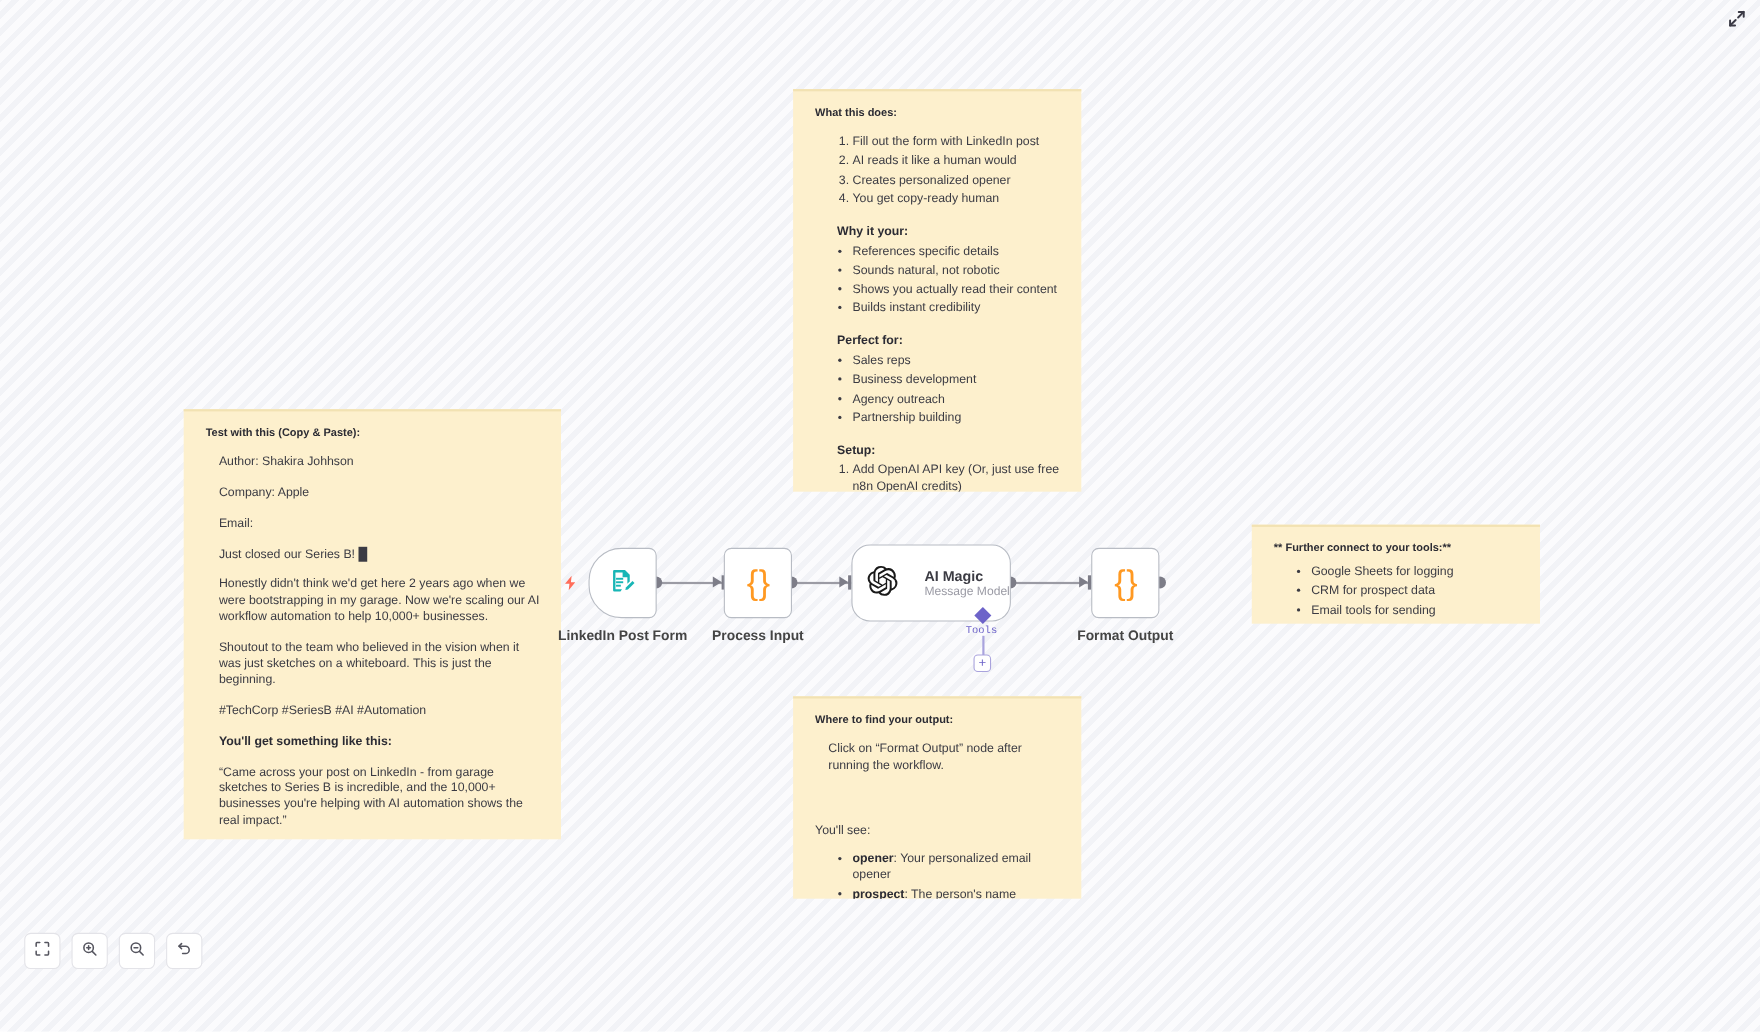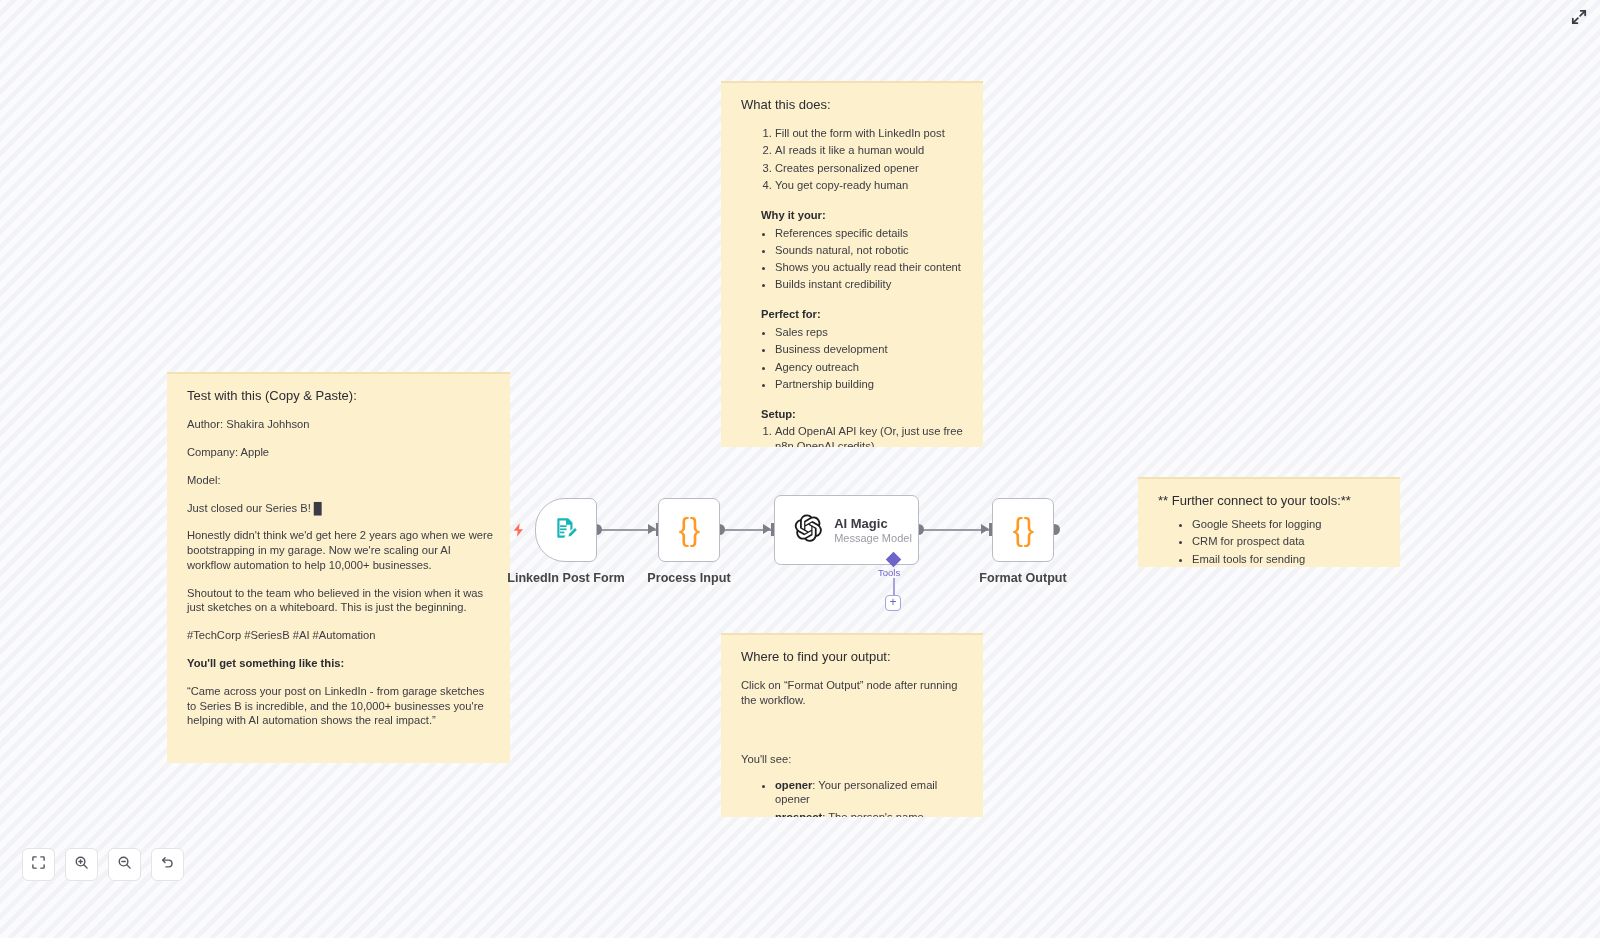--- a/index.html
+++ b/index.html
@@ -29,34 +29,35 @@
     position: absolute;
     background: #fdf0cd;
     border-top: 2px solid #f2e2b2;
     color: #3b3b43;
     font-size: 11.2px;
     line-height: 1.32;
     padding: 13px 16px 12px 20px;
     overflow: hidden;
   }
   .sticky .nt-title {
-    font-weight: normal;
-    font-size: 13px;
+    font-weight: bold;
+    font-size: 10px;
     margin-bottom: 13px;
     color: #2b2b33;
   }
   .sticky .nt-sub {
     font-weight: bold;
     margin-top: 15px;
     margin-bottom: 3px;
     padding-left: 20px;
     color: #2b2b33;
   }
   .sticky p.nt-p {
     margin-bottom: 13px;
+    margin-left: 12px;
   }
   .sticky p.nt-tight { margin-bottom: 11px; margin-top: 44px; }
   .sticky ol, .sticky ul {
     padding-left: 34px;
     margin-bottom: 2px;
   }
   .sticky ol li, .sticky ul li {
     margin-bottom: 2.5px;
   }
   .sticky ul li { list-style-type: disc; }
@@ -92,22 +93,22 @@
   
   #node-form {
     left: 535px; top: 498px; width: 62px; height: 64px;
     border-radius: 30px 7px 7px 30px;
   }
   #node-process { left: 658px; top: 498px; width: 62px; height: 64px; border-radius: 7px; }
   #node-format  { left: 992px; top: 498px; width: 62px; height: 64px; border-radius: 7px; }
 
   #node-ai {
     left: 774px; top: 495px; width: 145px; height: 70px;
-    border-radius: 7px;
-    justify-content: center;
+    border-radius: 17px;
+    justify-content: space-between;
     padding-left: 12px;
     gap: 11px;
   }
   .ai-texts { display: flex; flex-direction: column; gap: 1px; }
   .ai-title { font-size: 13px; font-weight: bold; color: #3b3b43; }
   .ai-sub   { font-size: 11px; color: #9a9aa4; }
 
   .brace {
     font-size: 31px;
     color: #ff9922;
@@ -156,20 +157,21 @@
     left: 888px; top: 554px;
     width: 11px; height: 11px;
     background: #6d63c9;
     transform: rotate(45deg);
   }
   .tools-label {
     position: absolute;
     left: 878px; top: 567px;
     font-size: 9.5px;
     color: #6d63c9;
+    font-family: Liberation Mono, monospace;
   }
   .tools-line {
     position: absolute;
     left: 893px; top: 578px;
     width: 1.6px; height: 18px;
     background: #a9a3dd;
   }
   .tools-plus {
     position: absolute;
     left: 885px; top: 595px;
@@ -242,21 +244,21 @@
       <li>Add OpenAI API key (Or, just use free n8n OpenAI credits)</li>
 
     </ol>
 
   </div>
 
   <div class="sticky" id="note-test">
     <div class="nt-title">Test with this (Copy &amp; Paste):</div>
     <p class="nt-p">Author: Shakira Johhson</p>
     <p class="nt-p">Company: Apple</p>
-    <p class="nt-p">Model:</p>
+    <p class="nt-p">Email:</p>
     <p class="nt-p">Just closed our Series B! █</p>
     <p class="nt-p">Honestly didn't think we'd get here 2 years ago when we were bootstrapping in my garage. Now we're scaling our AI workflow automation to help 10,000+ businesses.</p>
     <p class="nt-p">Shoutout to the team who believed in the vision when it was just sketches on a whiteboard. This is just the beginning.</p>
     <p class="nt-p">#TechCorp #SeriesB #AI #Automation</p>
     <p class="nt-p" style="font-weight:bold;color:#2b2b33">You'll get something like this:</p>
     <p class="nt-p">“Came across your post on LinkedIn - from garage sketches to Series B is incredible, and the 10,000+ businesses you're helping with AI automation shows the real impact.”</p>
 
   </div>
 
   <div class="sticky" id="note-output">

